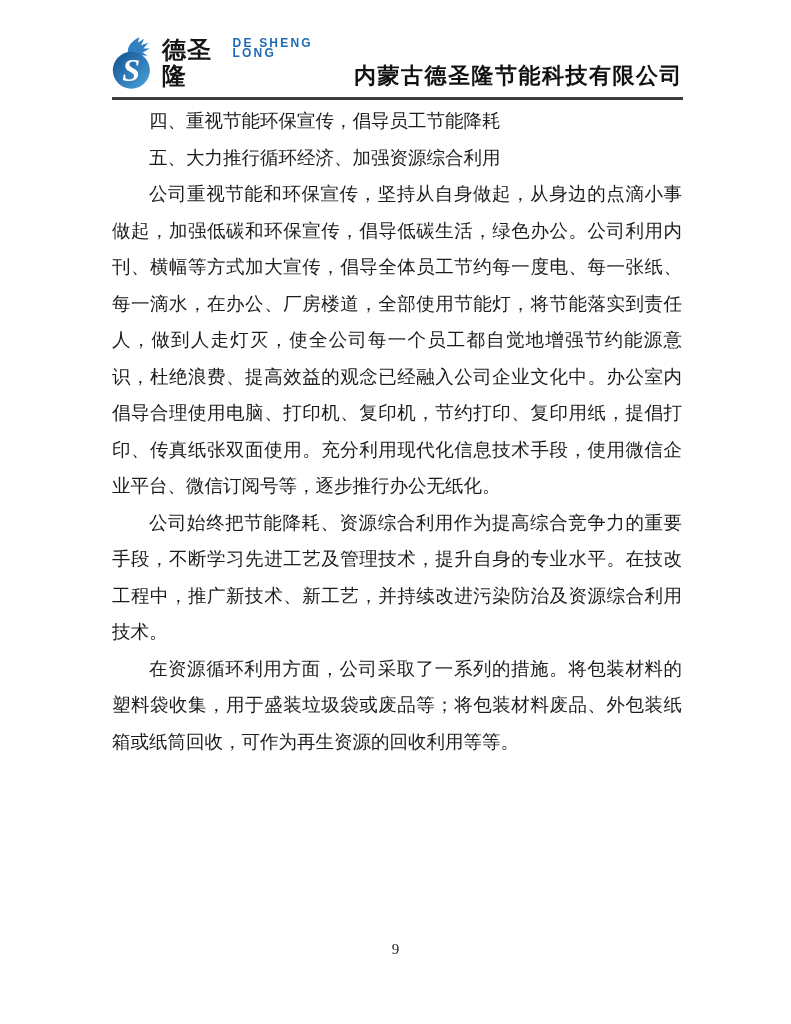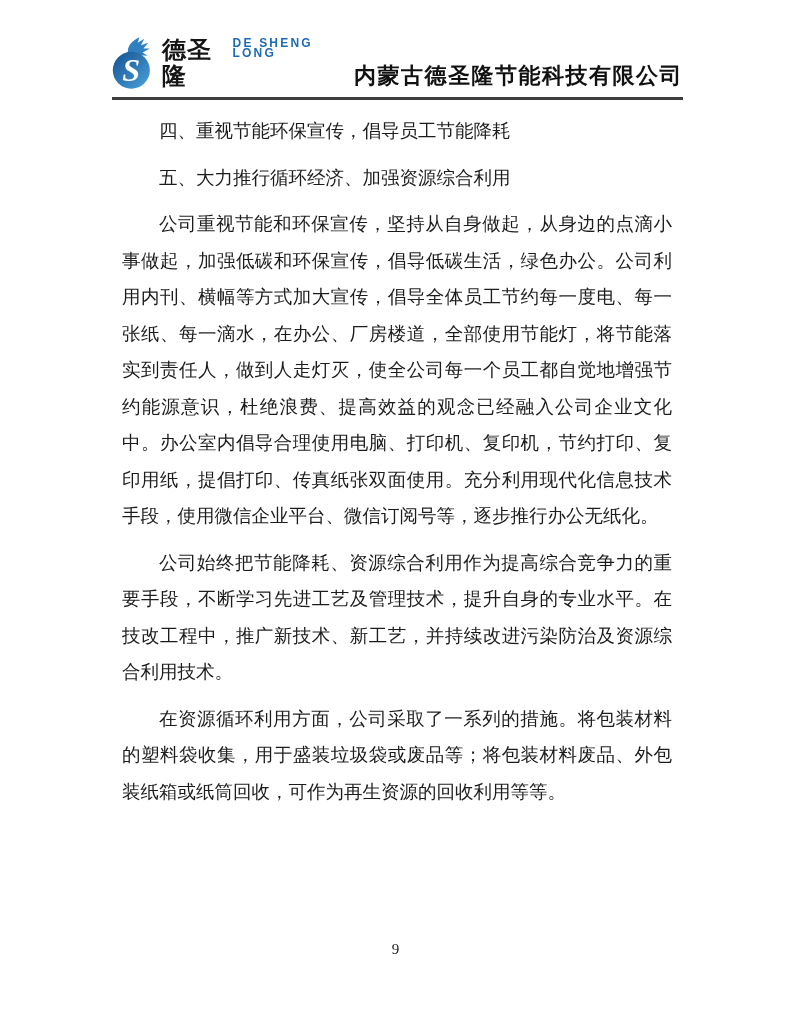--- a/index.html
+++ b/index.html
@@ -32,21 +32,21 @@
     letter-spacing:1.5px;white-space:nowrap;padding-bottom:1px;text-align:center;
   }
   .header-rule{
     position:absolute;left:112px;right:108px;top:97px;height:3px;background:#3d3d40;
   }
   
   .doc-body{
     position:absolute;left:112px;top:103px;width:570px;
     font-size:18.5px;line-height:36.5px;text-align:justify;
   }
-  .doc-body p{margin:10px;text-indent:2em;}
+  .doc-body p{margin:0;text-indent:2em;}
   
   .footer{
     position:absolute;top:941px;left:0;width:100%;
     text-align:center;font-size:15px;color:#222;
   }
 </style>
 </head>
 <body>
 
 <div class="page">

